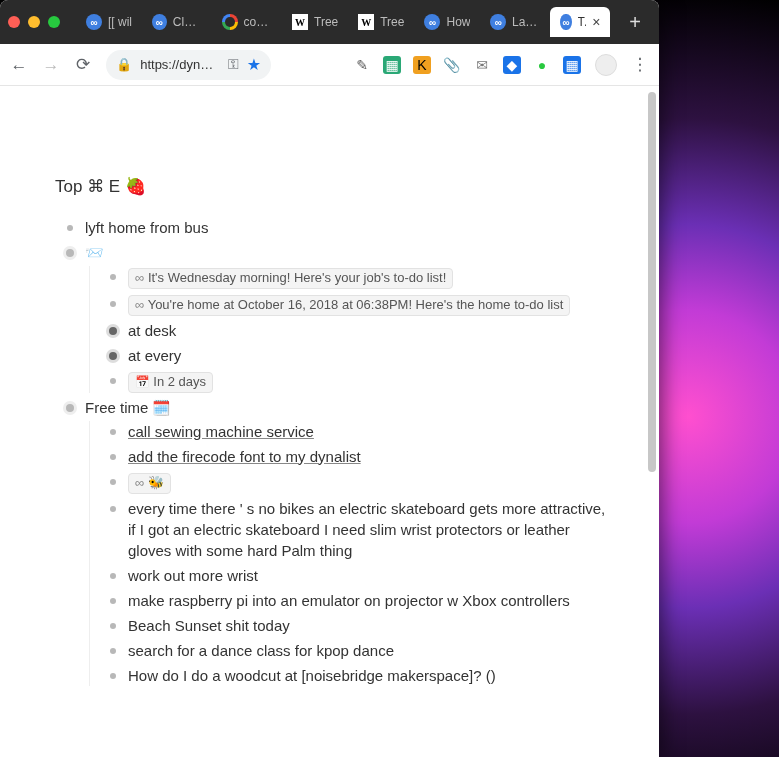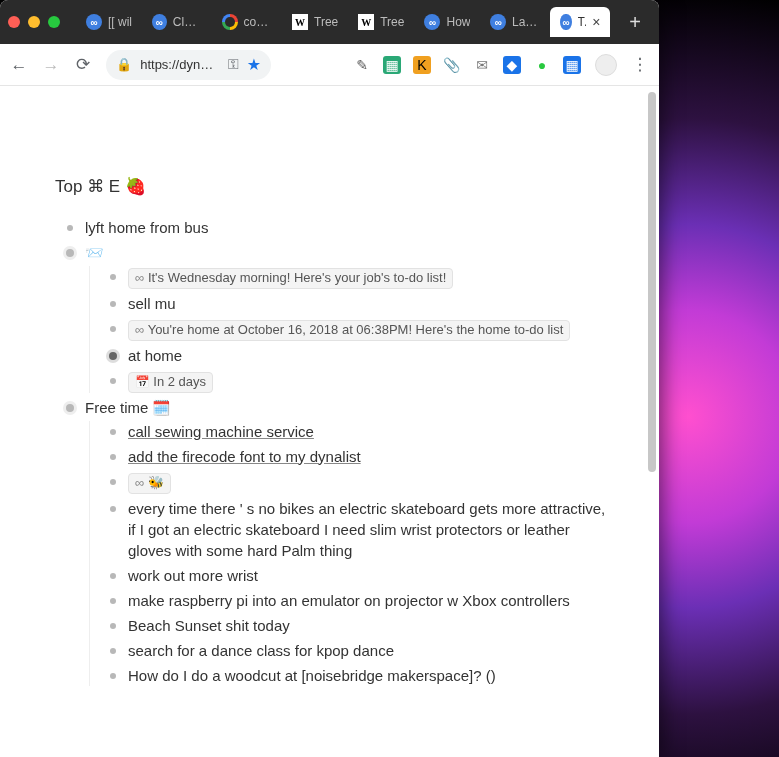--- a/index.html
+++ b/index.html
@@ -229,29 +229,29 @@
               <span class="bullet has-children"></span>
               <div class="node-content">📨</div>
               <div class="children">
                 <ul>
                   <li class="node">
                     <span class="bullet"></span>
                     <div class="node-content"><span class="badge inf">It's Wednesday morning! Here's your job's to-do list!</span></div>
                   </li>
                   <li class="node">
                     <span class="bullet"></span>
-                    <div class="node-content">sell mu</div>
-                  </li>
-                  <li class="node">
-                    <span class="bullet"></span>
                     <div class="node-content"><span class="badge inf">You're home at October 16, 2018 at 06:38PM! Here's the home to-do list</span></div>
                   </li>
                   <li class="node">
                     <span class="bullet has-children dark"></span>
-                    <div class="node-content">at home</div>
+                    <div class="node-content">at desk</div>
+                  </li>
+                  <li class="node">
+                    <span class="bullet has-children dark"></span>
+                    <div class="node-content">at every</div>
                   </li>
                   <li class="node">
                     <span class="bullet"></span>
                     <div class="node-content"><span class="badge cal">In 2 days</span><br></div>
                   </li>
                 </ul>
               </div>
             </li>
             <li class="node">
               <span class="bullet has-children"></span>

